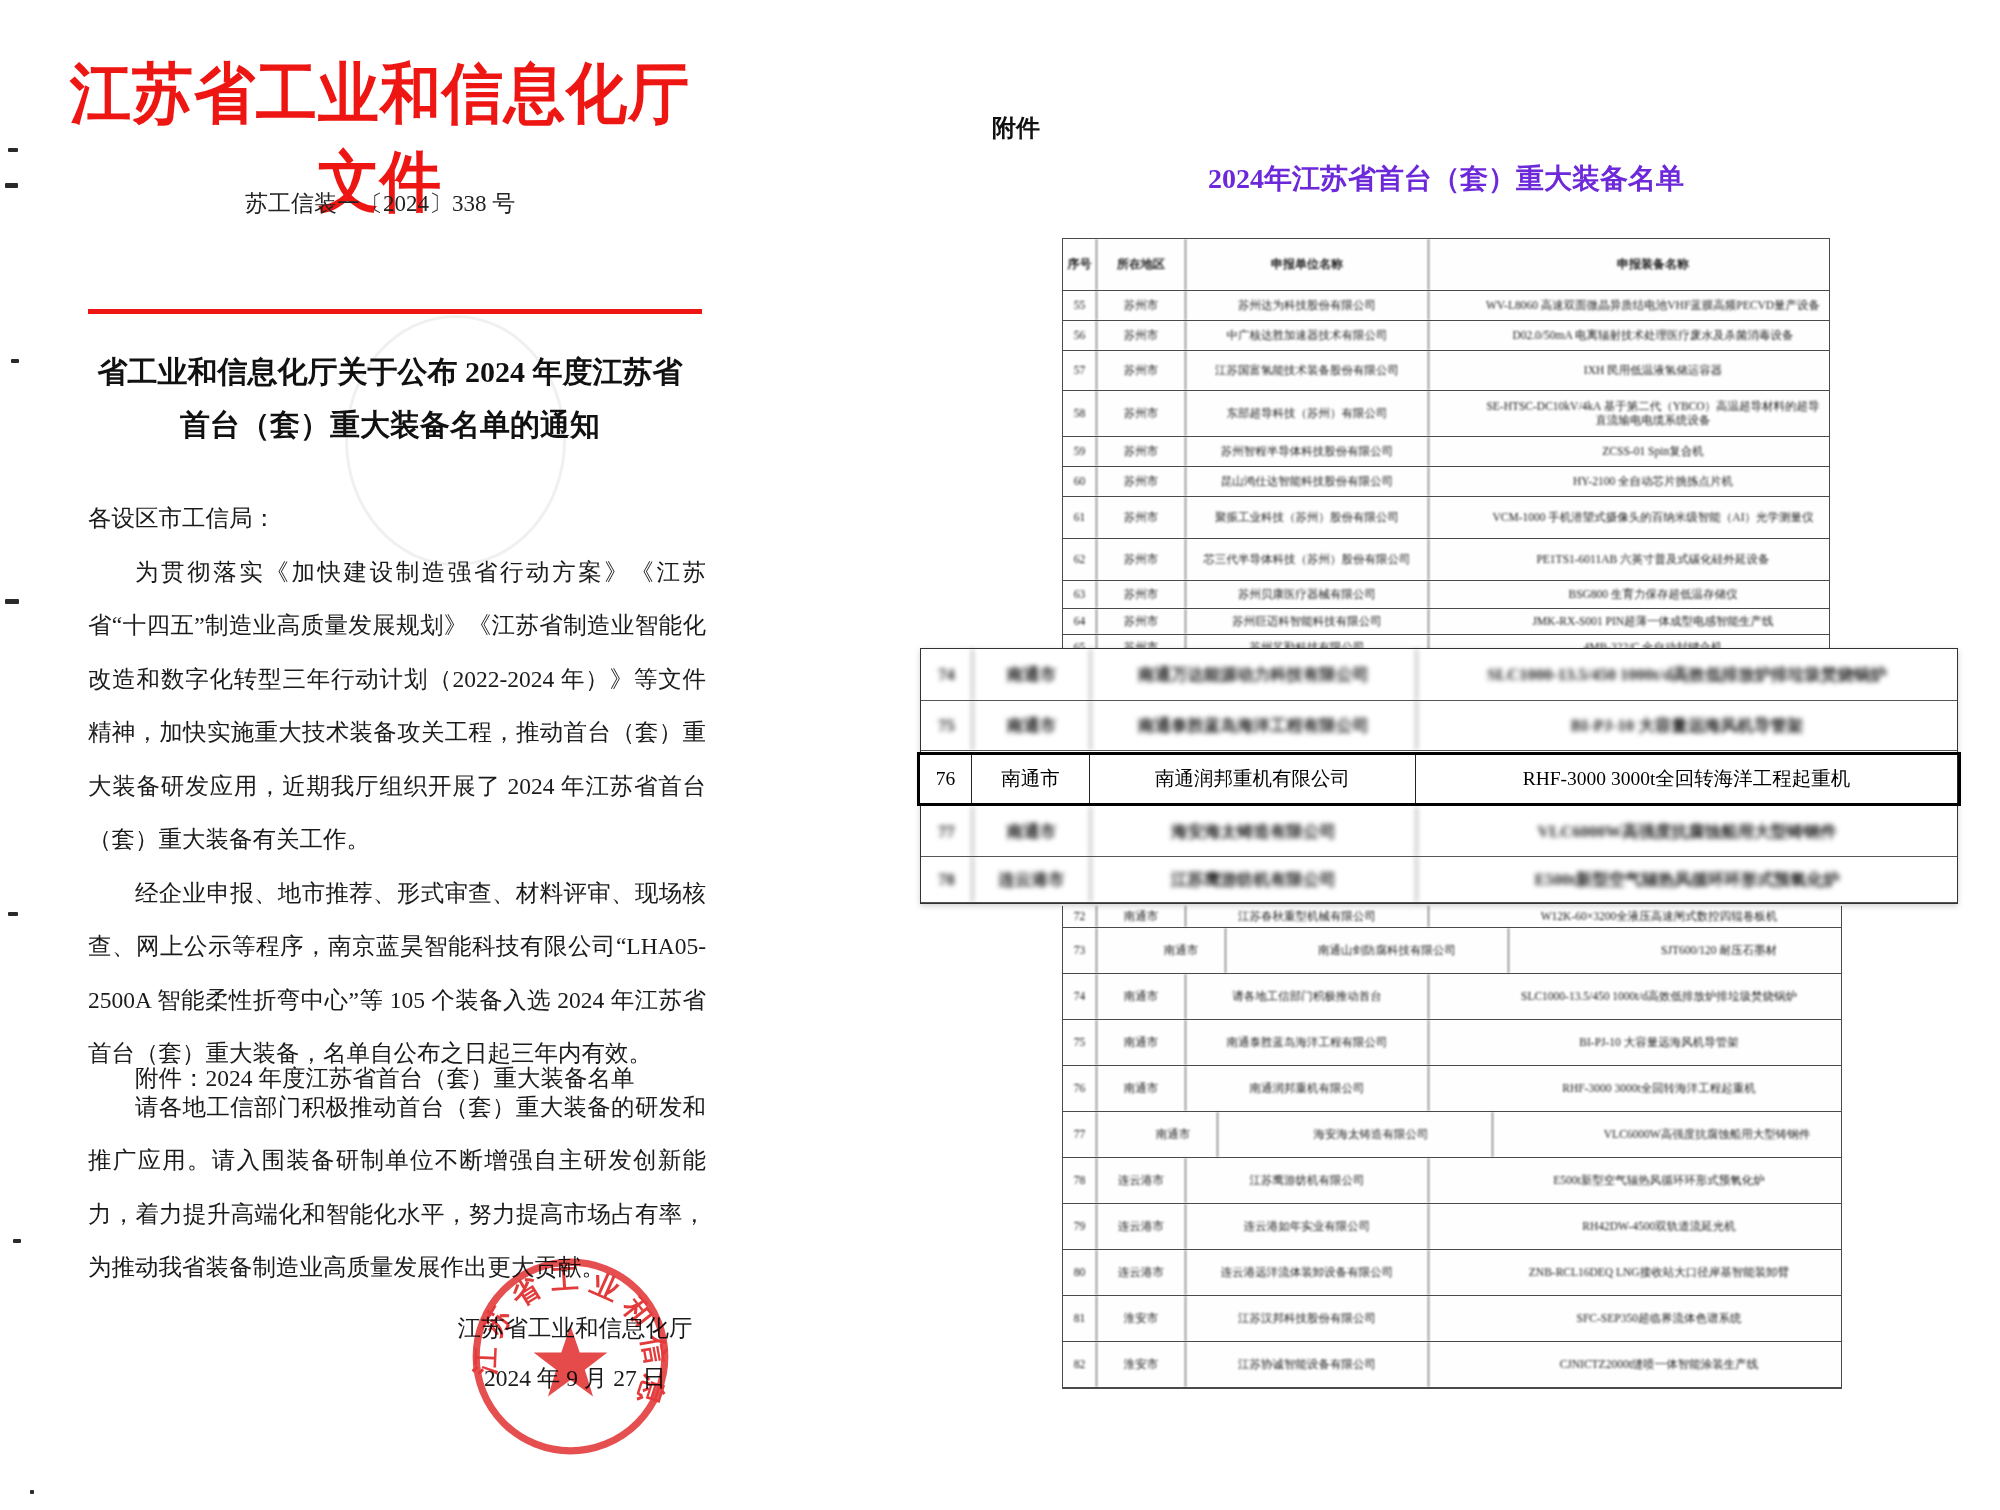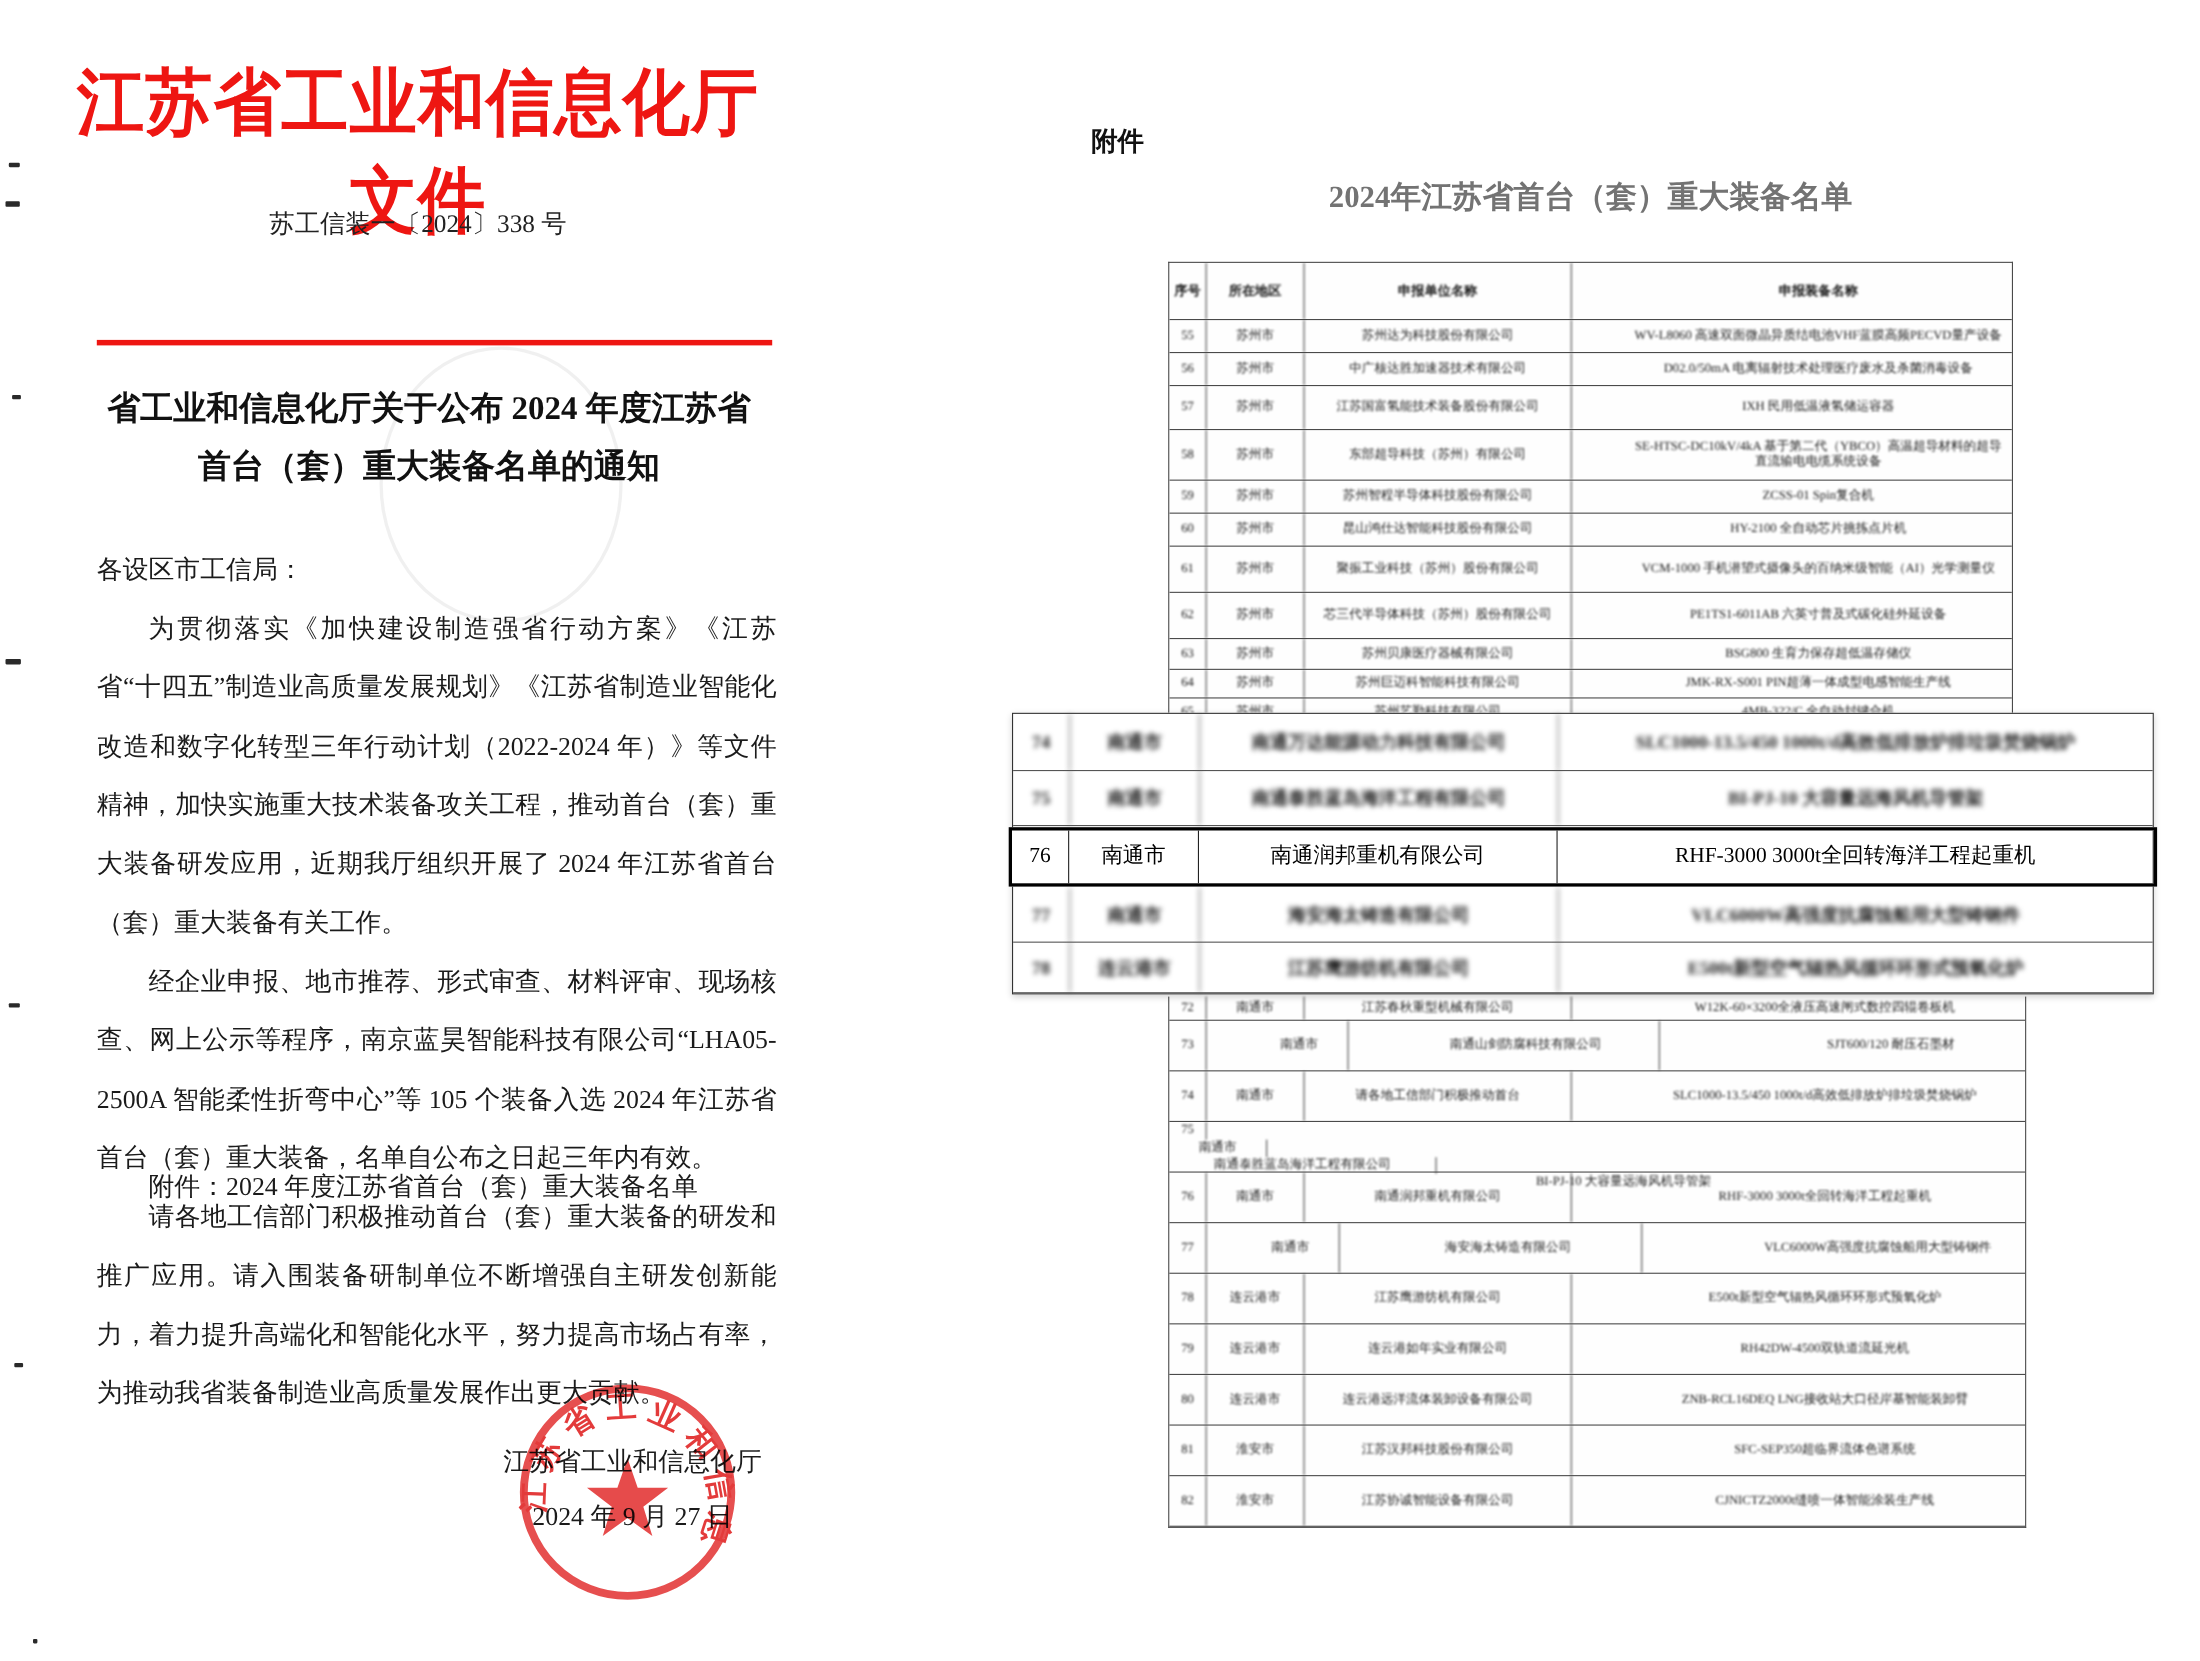--- a/index.html
+++ b/index.html
@@ -25,21 +25,21 @@
   .signer{position:absolute;left:400px;top:1312px;width:350px;text-align:center;font-size:23.5px;}
   .sign-date{position:absolute;left:400px;top:1362px;width:350px;text-align:center;font-size:23.5px;}
   .seal{position:absolute;left:468px;top:1254px;width:205px;height:205px;opacity:0.88;
         mix-blend-mode:multiply;}
   .artifact{position:absolute;background:#2a2a2a;border-radius:1px;}
 
   
   .rp{position:absolute;left:800px;top:0;width:1200px;height:1510px;}
   .attach-label{position:absolute;left:192px;top:112px;font-size:24px;font-weight:bold;color:#111;}
   .tbl-title{position:absolute;left:262px;top:160px;width:768px;text-align:center;
-             font-size:28px;font-weight:bold;color:#737373;filter:blur(0.3px);}
+             font-size:28px;font-weight:bold;color:#6d28d9;filter:blur(0.3px);}
 
   .tbl{position:absolute;display:flex;flex-direction:column;box-sizing:border-box;background:#fefefe;}
   .tr{display:flex;flex:none;border-bottom:1px solid #4a4a4a;box-sizing:border-box;align-items:stretch;}
   .td{border-right:1px solid #4a4a4a;display:flex;align-items:center;justify-content:center;
       text-align:center;box-sizing:border-box;padding:1px 4px;line-height:1.2;}
   .tr .td:last-child{border-right:none;}
 
   
   .t-top{left:262px;top:238px;width:768px;height:410px;overflow:hidden;
          border:1px solid #4a4a4a;border-bottom:none;}
@@ -231,21 +231,21 @@
           <div class="td td-region">南通市</div>
           <div class="td td-company">南通山剑防腐科技有限公司</div>
           <div class="td td-equipment">SJT600/120 耐压石墨材</div>
         </div>
         <div class="tr" style="height: 46px;">
           <div class="td td-no">74</div>
           <div class="td td-region">南通市</div>
           <div class="td td-company">请各地工信部门积极推动首台</div>
           <div class="td td-equipment">SLC1000-13.5/450 1000t/d高效低排放炉排垃圾焚烧锅炉</div>
         </div>
-        <div class="tr" style="height: 46px; flex-direction: column;">
+        <div class="tr" style="height: 46px;">
           <div class="td td-no">75</div>
           <div class="td td-region">南通市</div>
           <div class="td td-company">南通泰胜蓝岛海洋工程有限公司</div>
           <div class="td td-equipment">BI-PJ-10 大容量远海风机导管架</div>
         </div>
         <div class="tr" style="height: 46px;">
           <div class="td td-no">76</div>
           <div class="td td-region">南通市</div>
           <div class="td td-company">南通润邦重机有限公司</div>
           <div class="td td-equipment">RHF-3000 3000t全回转海洋工程起重机</div>

